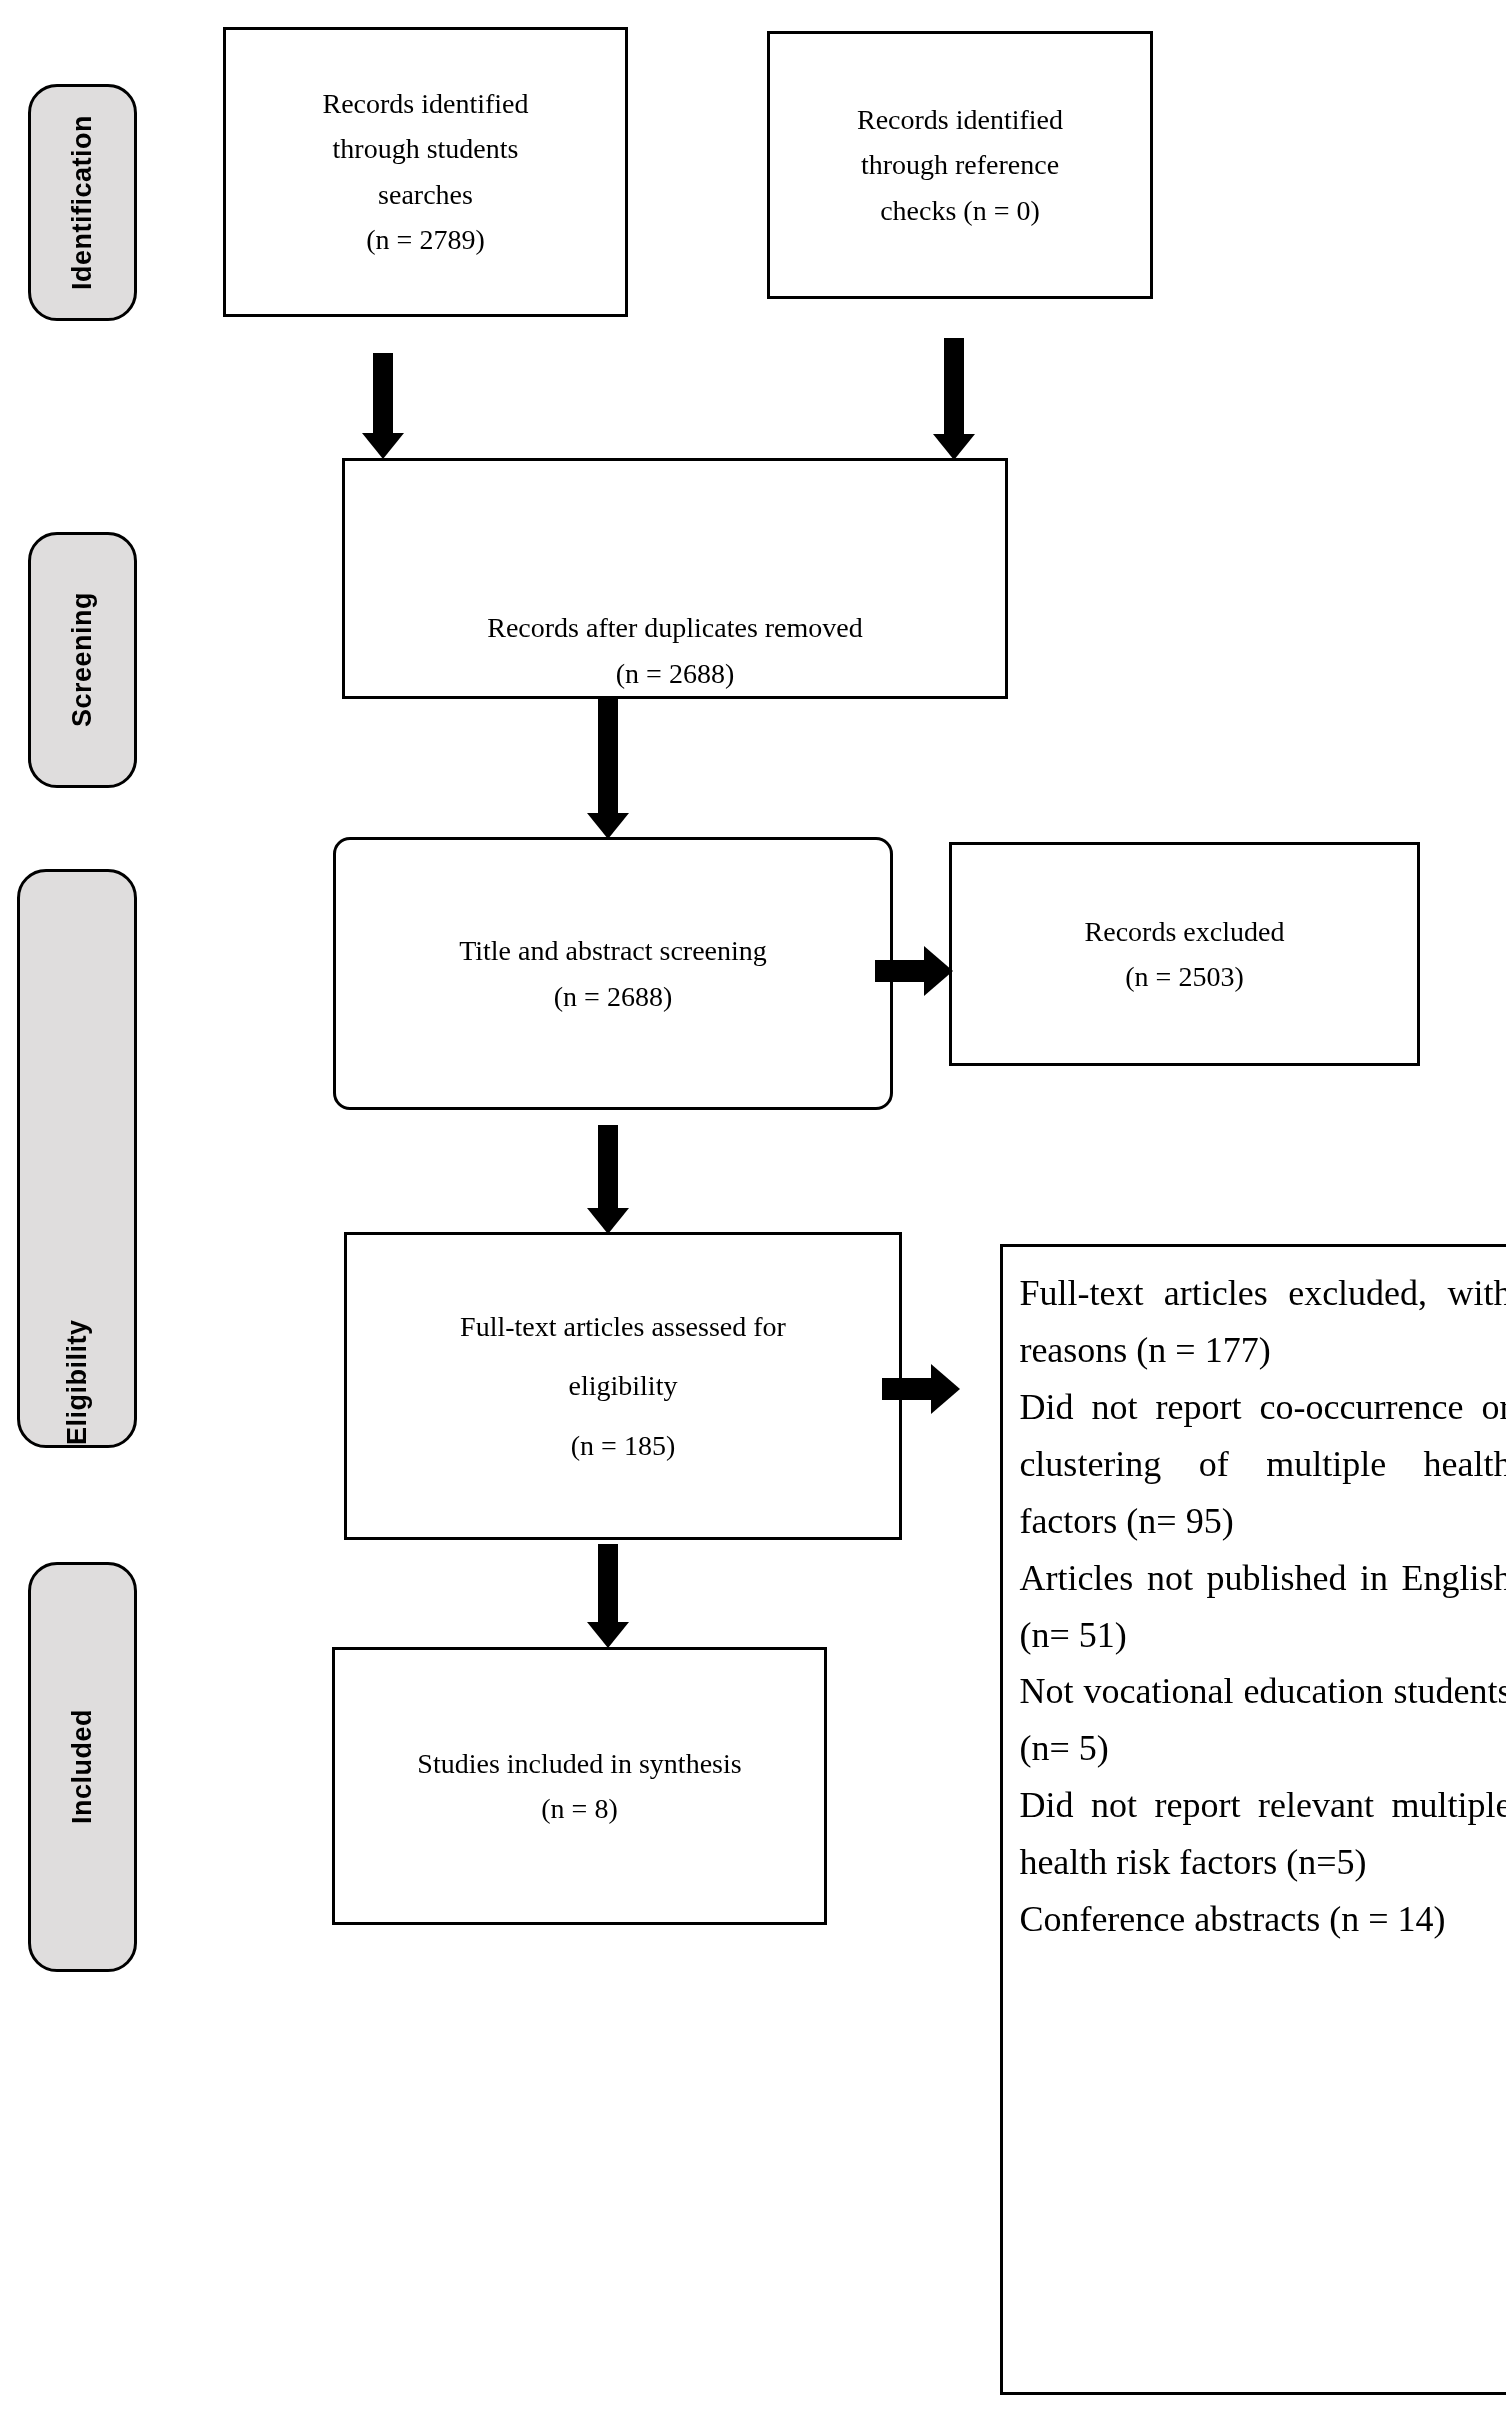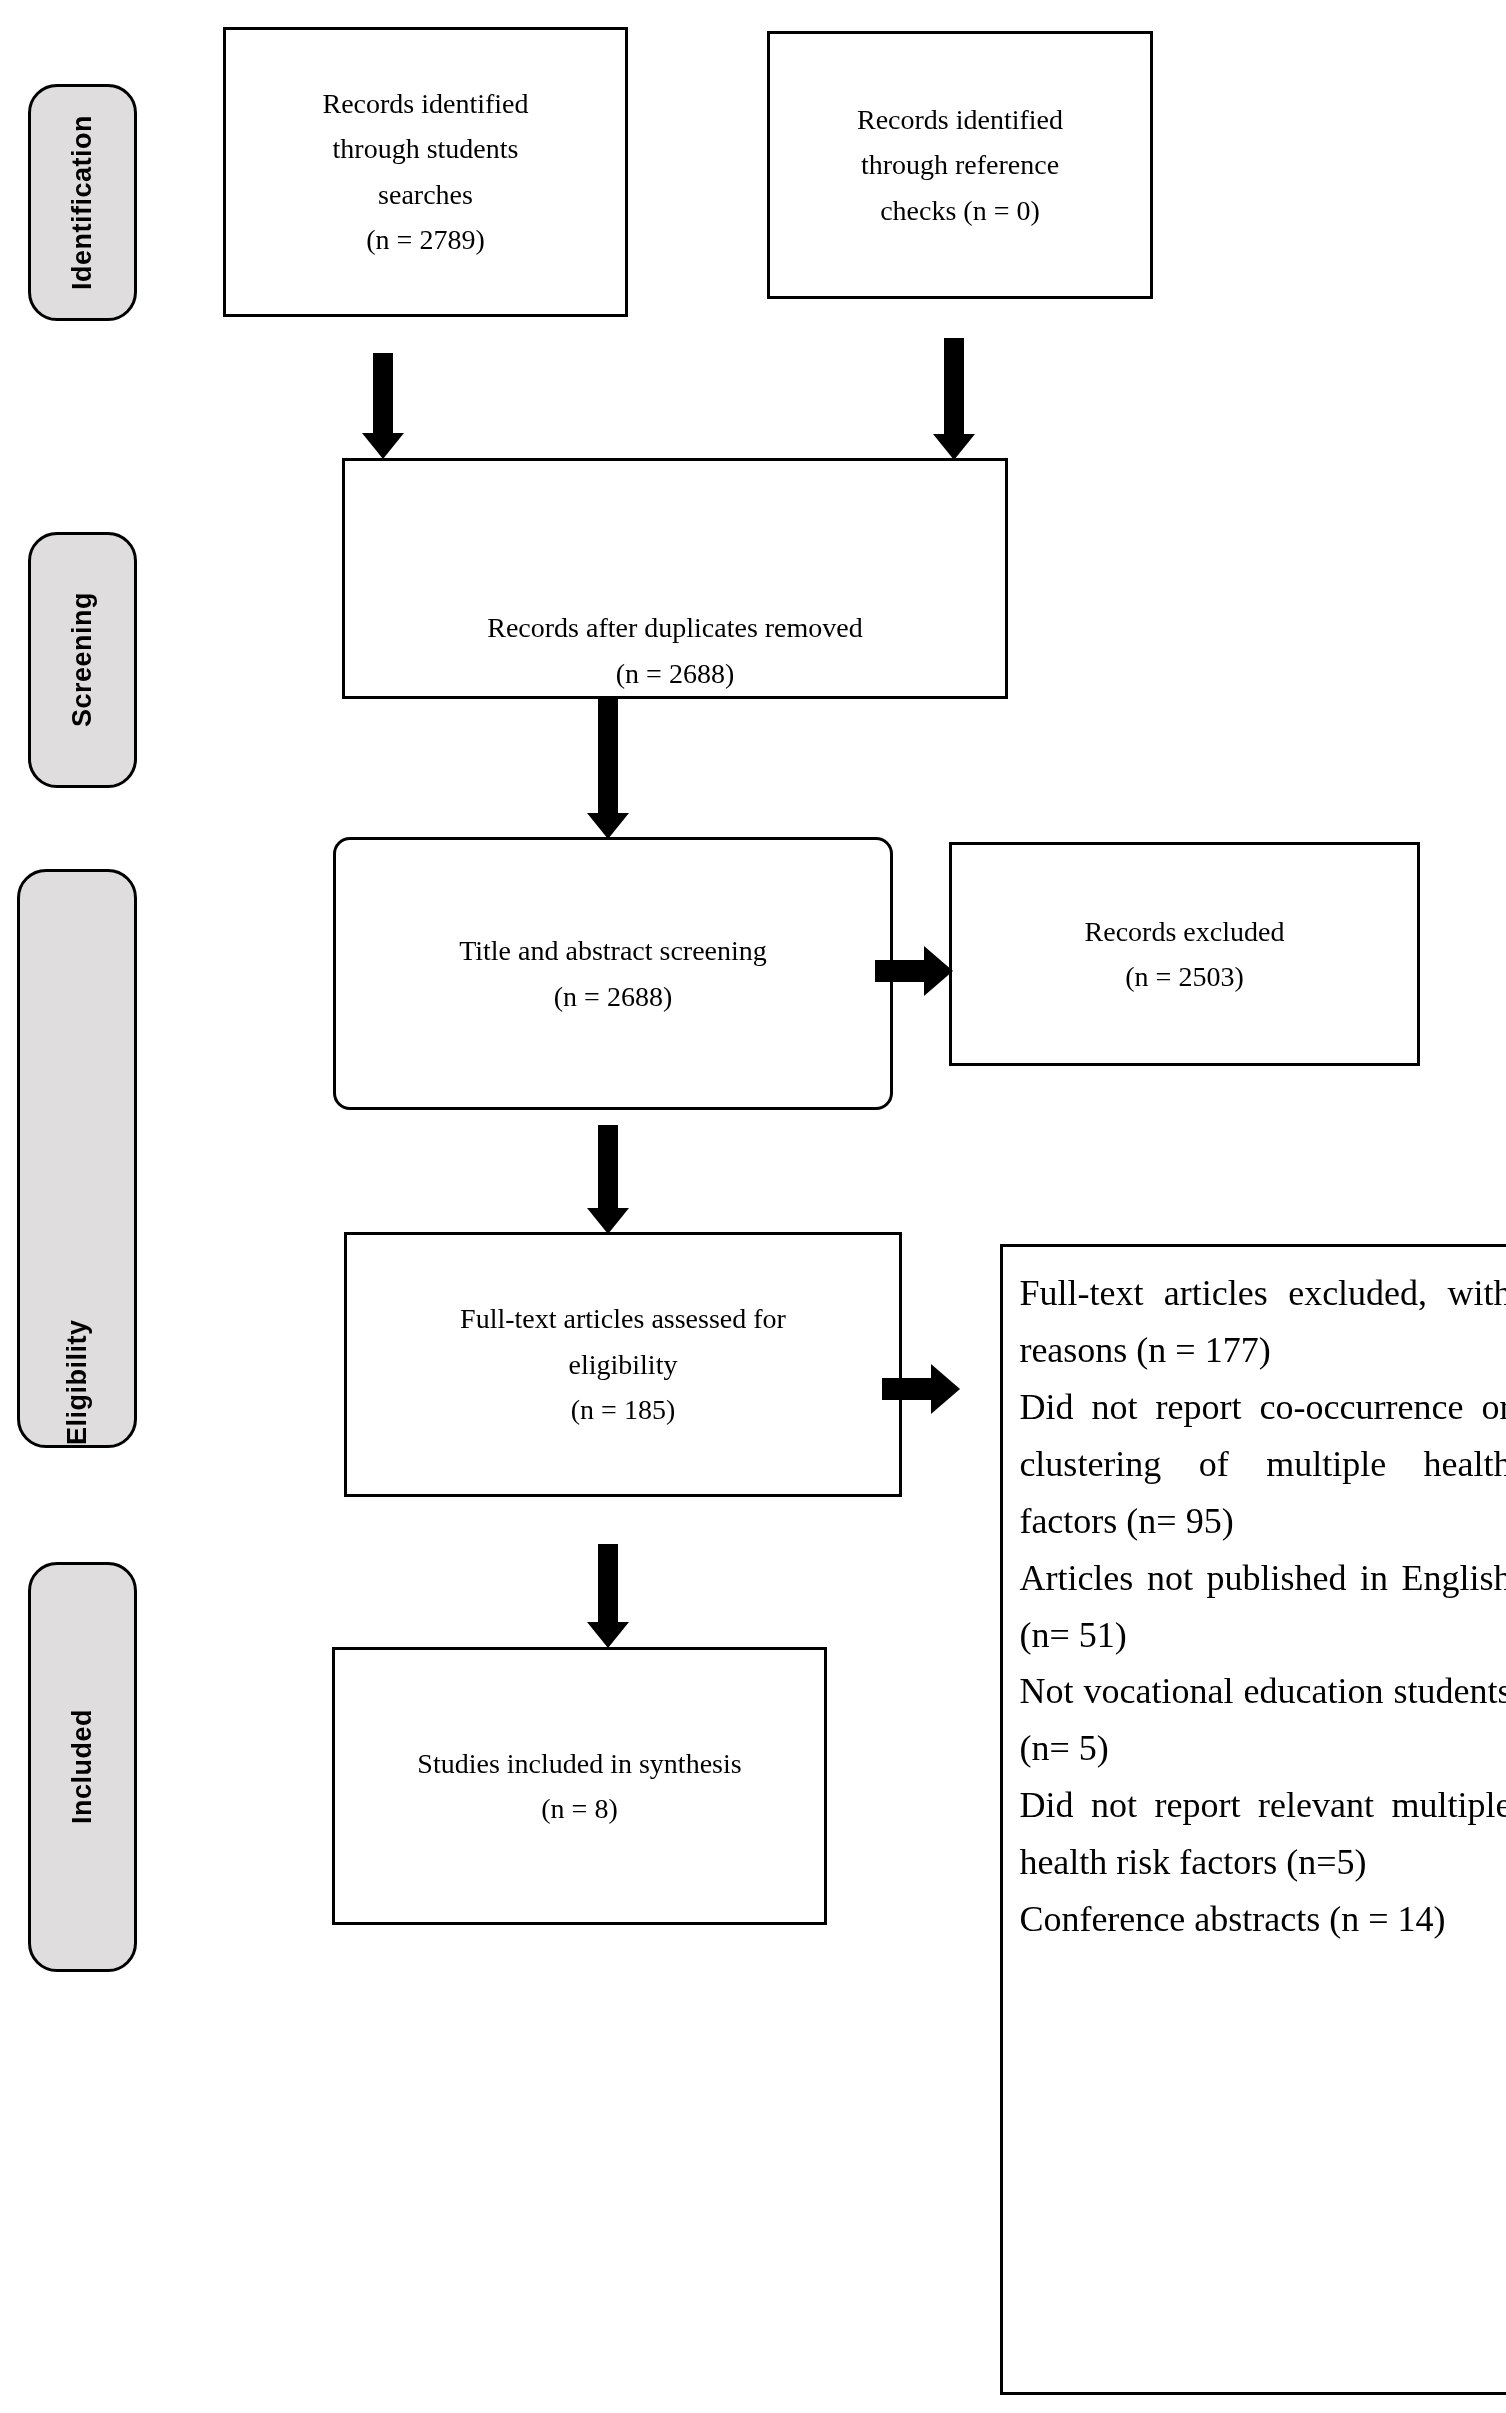--- a/index.html
+++ b/index.html
@@ -190,21 +190,21 @@
   <div class="arrow-right" style="left:875px; top:944px; width:78px; height:53px;">
     <div class="shaft" style="width:53px; height:22px;"></div>
     <div class="head"></div>
   </div>
 
   <div class="arrow-down" style="left:586px; top:1125px; width:43px; height:109px;">
     <div class="shaft" style="width:20px; height:83px;"></div>
     <div class="head"></div>
   </div>
 
-  <div class="box" style="left:344px; top:1232px; width:558px; height:265px;">
+  <div class="box" style="left:344px; top:1232px; width:558px; height:308px;gap:14px;">
     <span class="ln">Full-text articles assessed for</span>
     <span class="ln">eligibility</span>
     <span class="ln">(n = 185)</span>
   </div>
 
   <div class="arrow-right" style="left:882px; top:1362px; width:78px; height:53px;">
     <div class="shaft" style="width:53px; height:22px;"></div>
     <div class="head"></div>
   </div>
 

